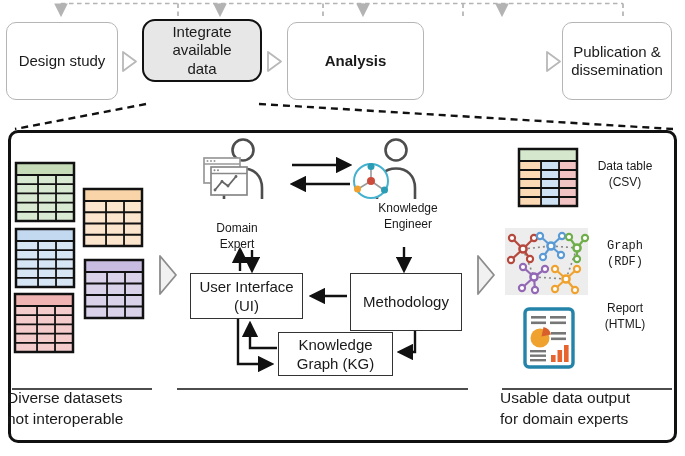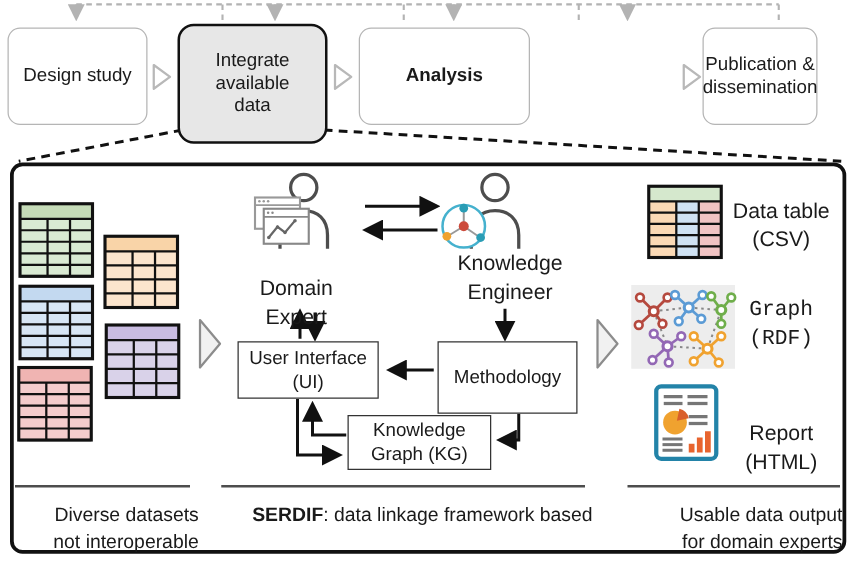--- a/index.html
+++ b/index.html
@@ -8,51 +8,51 @@
     font-family:"Liberation Sans","DejaVu Sans",sans-serif;color:#1a1a1a;
   }
   #overlay{position:absolute;left:0;top:0;width:685px;height:456px;z-index:2;pointer-events:none;}
   .stage{
     position:absolute;top:22px;height:78px;box-sizing:border-box;
     border:1.6px solid #b5b5b5;border-radius:10px;background:#fff;
     display:flex;align-items:center;justify-content:center;text-align:center;
     font-size:15px;line-height:1.22;z-index:3;padding:0 3px;
   }
   #stage-1{
-    left:142px;width:120px;top:19px;height:96px;
+    left:142px;width:120px;top:19px;height:63px;
     border:2.6px solid #111;border-radius:13px;background:#e7e7e7;padding:0 20px;
   }
   #stage-0{left:6px;width:112px;text-align:right;}
   #stage-2{left:287px;width:137px;font-weight:bold;}
   #stage-3{left:422px;width:120px;}
-  #stage-4{left:562px;width:92px;padding:12px 5px;}
+  #stage-4{left:562px;width:110px;padding:12px 5px;}
   #panel{
     position:absolute;left:8px;top:130px;width:669px;height:313px;box-sizing:border-box;
     border:3px solid #111;border-radius:10px;background:#fff;z-index:1;
   }
   .inner-box{
     position:absolute;box-sizing:border-box;border:1.7px solid #333;background:#fff;
     display:flex;align-items:center;justify-content:center;text-align:center;
     font-size:15px;line-height:1.3;z-index:3;white-space:pre-line;
   }
   #ui-box{left:190px;top:273px;width:113px;height:46px;}
   #methodology-box{left:350px;top:273px;width:112px;height:58px;}
   #kg-box{left:278px;top:332px;width:115px;height:44px;}
   .diagram-label{
     position:absolute;text-align:center;white-space:pre-line;
-    font-size:17px;line-height:1.35;z-index:3;
+    font-size:12px;line-height:1.35;z-index:3;
   }
   #domain-expert-label{left:197px;top:200px;width:80px;margin-top:20px;}
   #knowledge-engineer-label{left:362px;top:200px;width:92px;}
   .output-label{left:584px;width:82px;}
   #output-label-0{top:158px;}
   #output-label-1{top:238px;font-family:Liberation Mono, monospace;}
-  #output-label-2{top:336px;}
+  #output-label-2{top:300px;}
   .caption{
-    position:absolute;top:402px;text-align:right;font-size:15.5px;line-height:1.38;
+    position:absolute;top:387px;text-align:left;font-size:15.5px;line-height:1.38;
     white-space:pre-line;z-index:3;
   }
   #caption-left{left:7px;width:152px;}
   #caption-center{left:172px;width:302px;white-space:normal;}
   #caption-right{left:500px;width:174px;}
   .caption-rule{position:absolute;top:388px;height:0;border-top:2px solid #4d4d4d;z-index:3;}
   #rule-left{left:12px;width:140px;}
   #rule-center{left:177px;width:291px;}
   #rule-right{left:502px;width:170px;}
   b{font-weight:bold;}
@@ -95,21 +95,20 @@
   <div class="diagram-label output-label" id="output-label-2">Report
 (HTML)</div>
 
   <div class="caption-rule" id="rule-left"></div>
   <div class="caption-rule" id="rule-center"></div>
   <div class="caption-rule" id="rule-right"></div>
 
   <div class="caption" id="caption-left">Diverse datasets
 not interoperable</div>
   <div class="caption" id="caption-center">
-    <div><b>SERDIF</b><span>: data linkage framework based</span></div>
   </div>
   <div class="caption" id="caption-right">Usable data output
 for domain experts</div>
 
   <svg id="overlay" viewBox="0 0 685 456">
     <defs>
       <marker id="mb" viewBox="0 0 10 10" refX="8" refY="5" markerWidth="7" markerHeight="7" orient="auto-start-reverse">
         <path d="M0,0 L10,5 L0,10 z" fill="#111"></path>
       </marker>
       <marker id="mg" viewBox="0 0 10 10" refX="7" refY="5" markerWidth="8" markerHeight="8" orient="auto-start-reverse">

